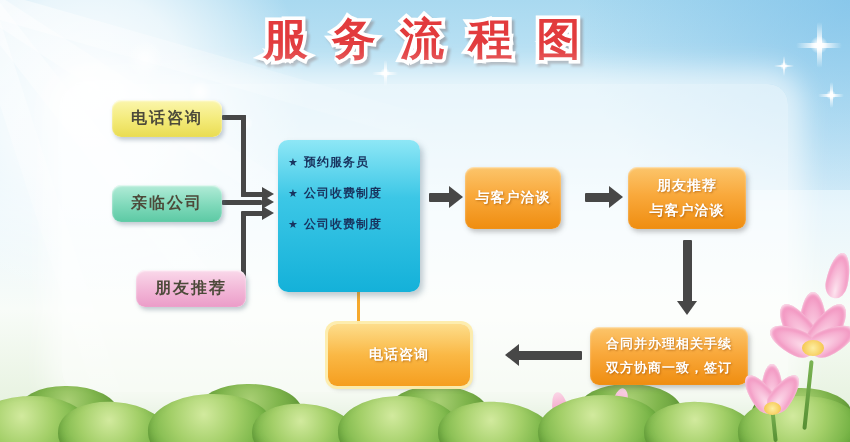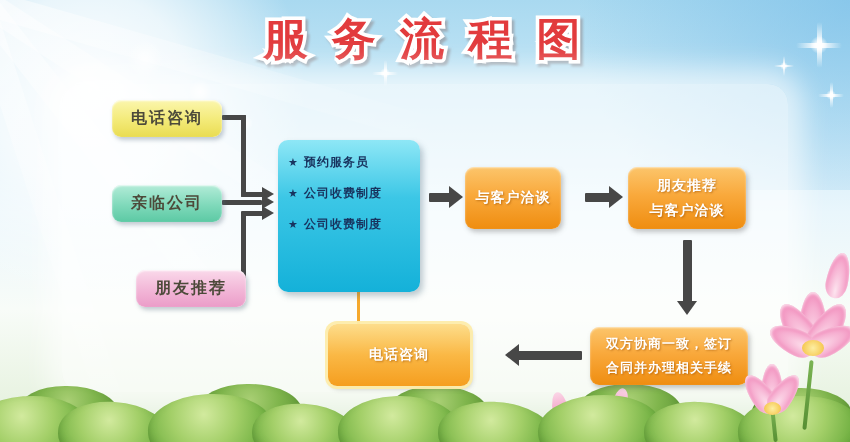--- a/index.html
+++ b/index.html
@@ -158,22 +158,22 @@
   </div>
 
   <div class="step step-negotiate">
     <span>与客户洽谈</span>
   </div>
   <div class="step step-appointment">
     <span>朋友推荐</span>
     <span>与客户洽谈</span>
   </div>
   <div class="step step-contract">
+    <span>合同并办理相关手续</span>
     <span>双方协商一致，签订</span>
-    <span>合同并办理相关手续</span>
   </div>
   <div class="step step-followup">
     <span>电话咨询</span>
   </div>
 
   <div class="ln" style="left:222px; top:115px; width:24px; height:5px;"></div>
   <div class="ln" style="left:241px; top:115px; width:5px; height:82px;"></div>
   <div class="ln" style="left:241px; top:192px; width:22px; height:5px;"></div>
   <div class="tri tri-r" style="left:262px; top:187px;"></div>
 

